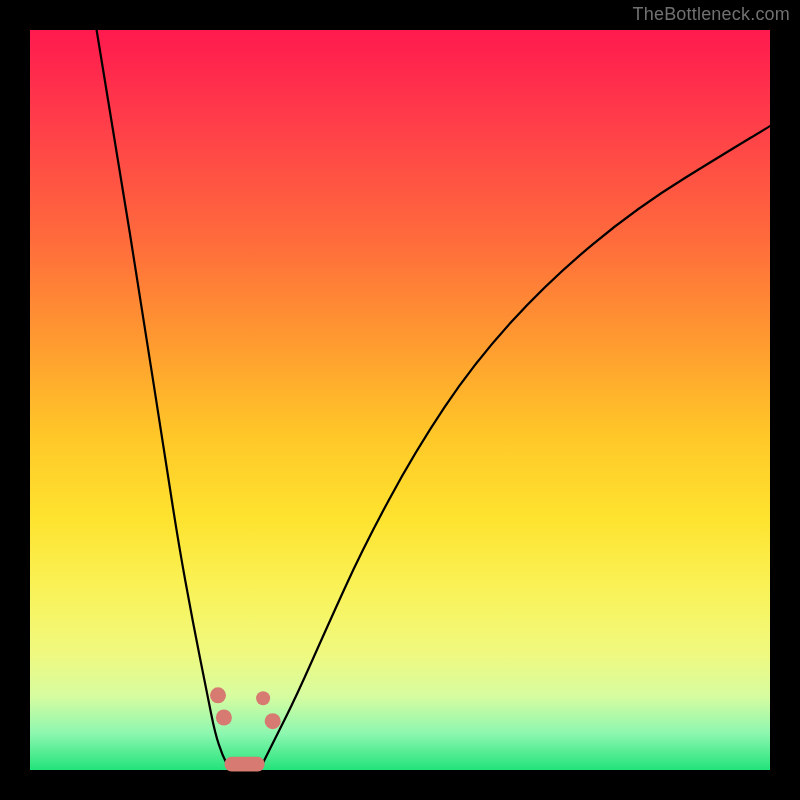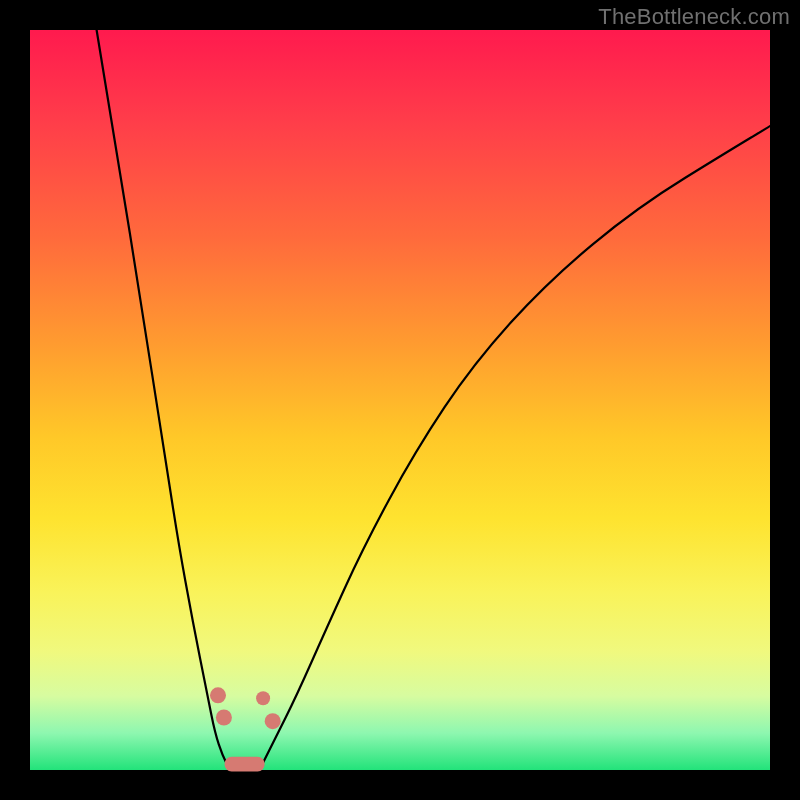--- a/index.html
+++ b/index.html
@@ -30,21 +30,21 @@
       #d7fca0 90%,
       #8ef7b0 95%,
       #22e37a 100%
     );
   }
   .watermark {
     position: absolute;
     top: 4px;
     right: 10px;
     color: #707070;
-    font-size: 22px;
+    font-size: 18px;
     font-weight: 500;
     letter-spacing: 0.2px;
     z-index: 5;
   }
   svg.curves {
     position: absolute;
     left: 0; top: 0;
     width: 740px;
     height: 740px;
     overflow: visible;

